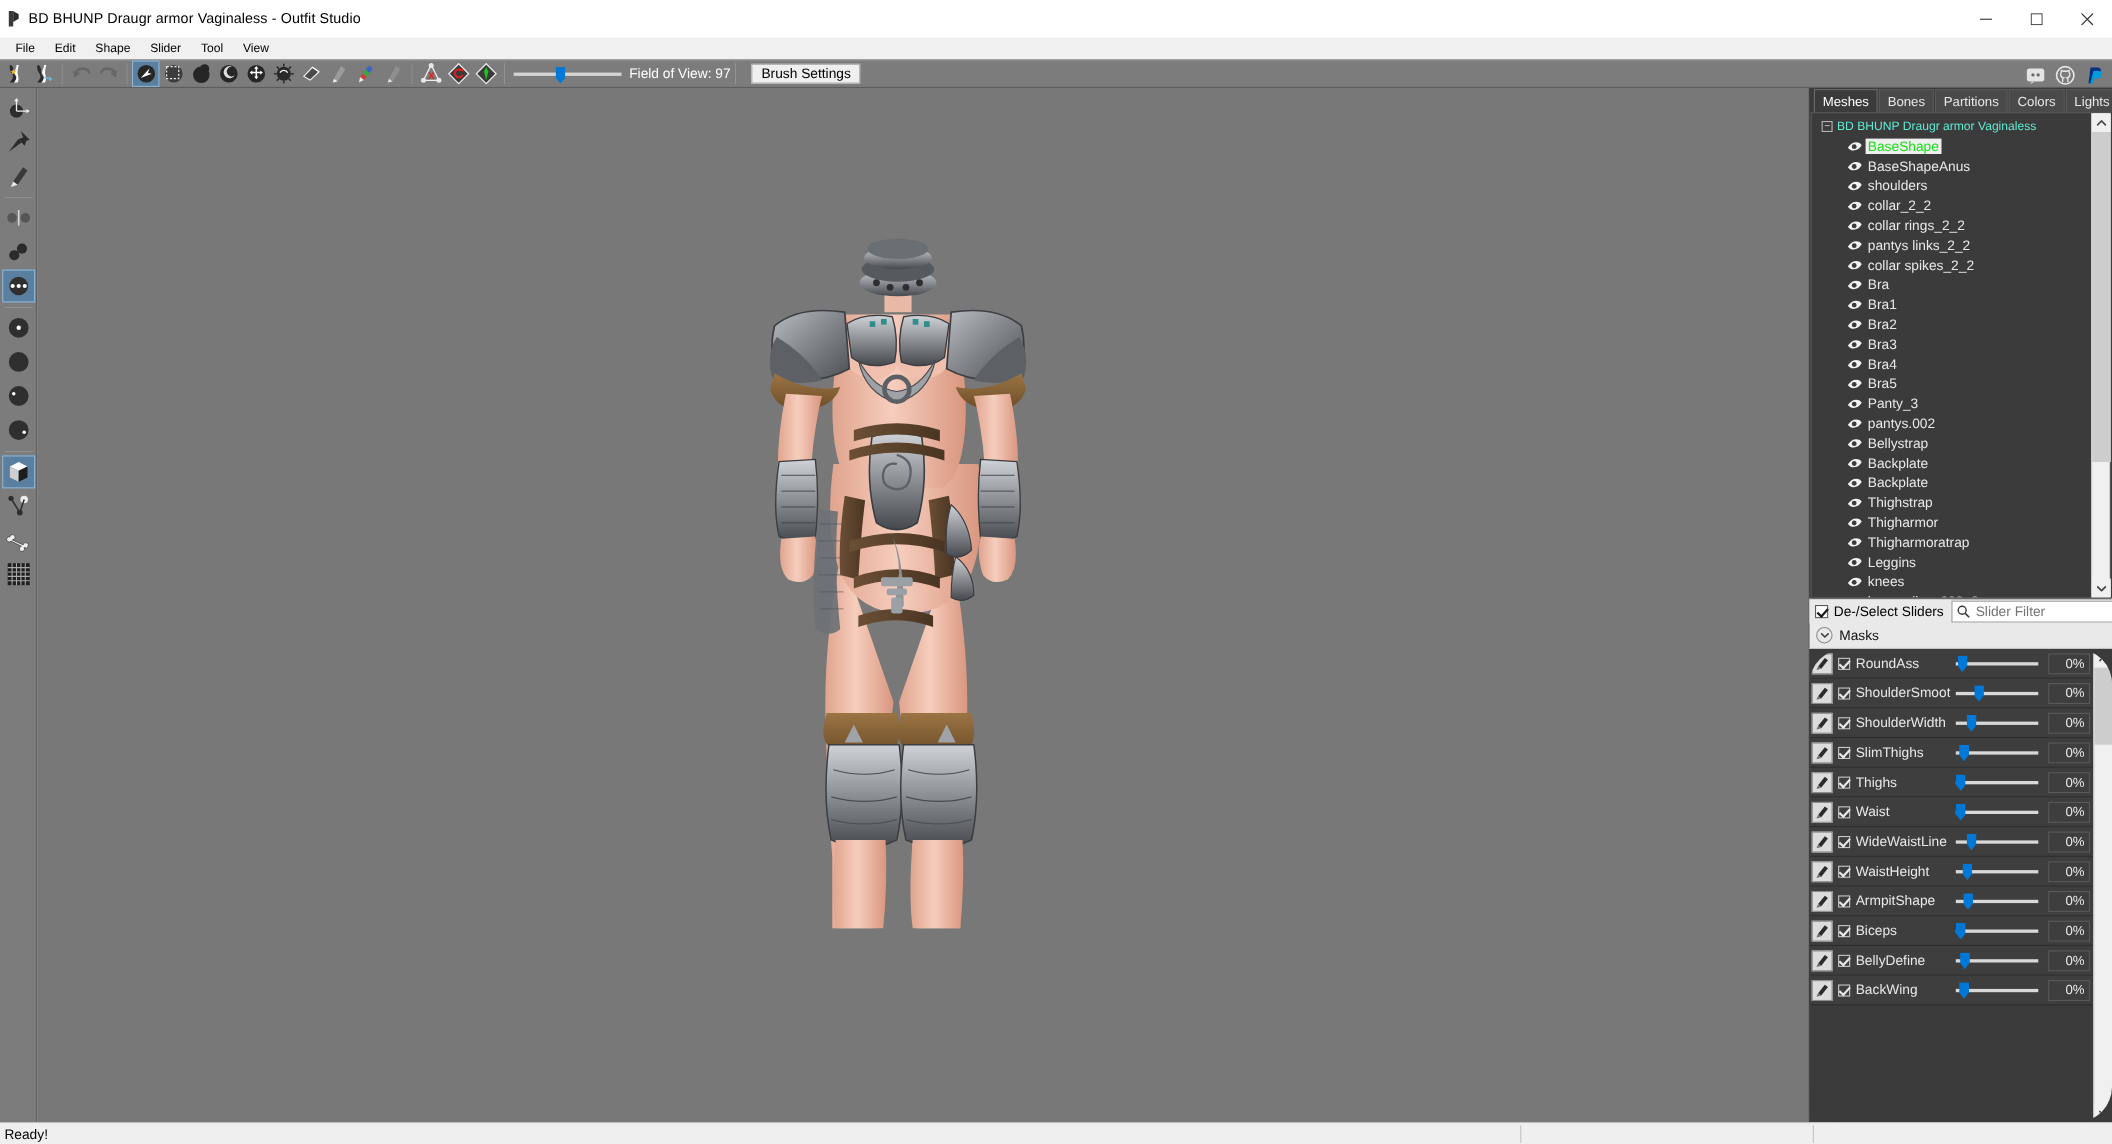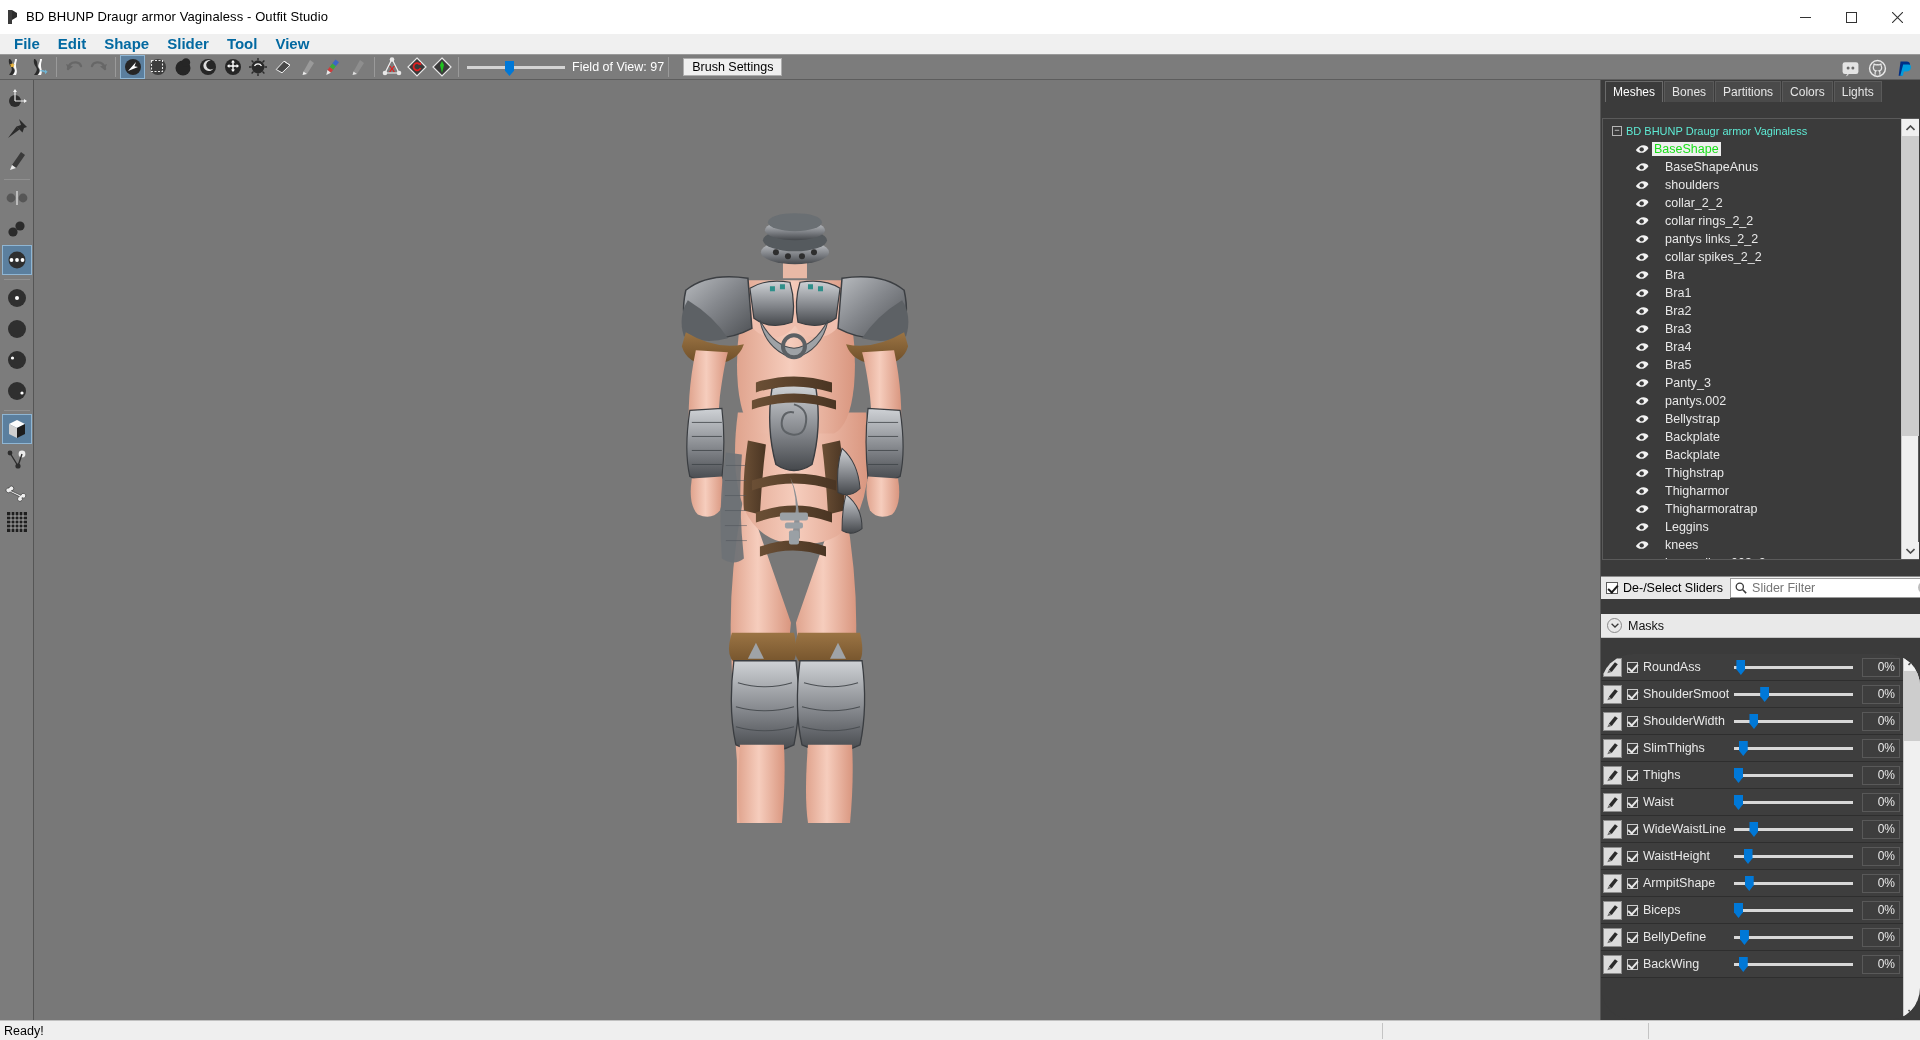--- a/index.html
+++ b/index.html
@@ -19,21 +19,21 @@
   }
   #app-icon { width:26px; height:34px; display:flex; align-items:center; justify-content:center; }
   #app-icon svg { display:block; }
   #title-text { font-size:13px; color:#000; letter-spacing:0.1px; }
   #wincontrols { position:absolute; right:0; top:0; height:34px; display:flex; }
   .wc { width:46px; height:34px; display:flex; align-items:center; justify-content:center; color:#444; }
   .wc svg { display:block; }
 
   
   #menubar { height:20px; background:#f0f0f0; display:flex; align-items:center; padding-left:5px; }
-  .menu-item { padding:2px 9px; font-size:15px; color:#0369a1; line-height:16px;font-weight:bold; }
+  .menu-item { padding:2px 9px; font-size:11px; color:#000000; line-height:16px; }
 
   
   #toolbar {
     height:26px; background:#7c7c7c; display:flex; align-items:center;
     border-top:1px solid #999; border-bottom:1px solid #5d5d5d;
     padding:0 2px; position:relative;
   }
   .tb-btn {
     width:25px; height:24px; display:flex; align-items:center; justify-content:center;
     position:relative;
@@ -69,42 +69,42 @@
   }
   .lt-btn { width:30px; height:30px; display:flex; align-items:center; justify-content:center; margin-bottom:1px; }
   .lt-btn.active { background:#5b7f9e; border:1px solid #8fb6d4; }
   .lt-sep { width:26px; height:1px; background:#6a6a6a; border-bottom:1px solid #909090; margin:3px 0; }
 
   
   #viewport { flex:1; background:#787878; position:relative; overflow:hidden; }
   #viewport-canvas { position:absolute; inset:0; }
 
   
-  #rightpanel { width:320px; background:#3b3b3b; display:flex; flex-direction:column; border-left:1px solid #555;gap:16px; }
+  #rightpanel { width:276px; background:#3b3b3b; display:flex; flex-direction:column; border-left:1px solid #555; }
 
   
   #rp-tabs { height:22px; background:#3b3b3b; display:flex; align-items:flex-end; padding-left:4px; gap:1px; }
   .rp-tab {
     font-size:12px; color:#e6e6e6; padding:3px 7px 3px 7px; background:#4a4a4a;
     border:1px solid #5a5a5a; border-bottom:none; line-height:14px;
   }
   .rp-tab.active { background:#3b3b3b; color:#ffffff; border-color:#6a6a6a; }
 
   
   #meshtree-wrap { height:442px; background:#3b3b3b; border:1px solid #5a5a5a; margin:0 1px; display:flex; position:relative; }
   #meshtree { flex:1; overflow:hidden; padding:3px 0 0 3px; }
   .tree-root { display:flex; align-items:center; gap:4px; height:18px; padding-left:6px; }
   .expander {
     width:10px; height:10px; border:1px solid #b4b4b4; background:#3b3b3b; color:#e0e0e0;
     font-size:9px; line-height:8px; text-align:center; font-family:"Liberation Mono", monospace;
   }
   .tree-root-label { font-size:11px; color:#5eead4; }
   .tree-item { display:flex; align-items:center; gap:5px; height:18px; padding-left:29px; }
   .eye-icon { width:14px; height:12px; flex:none; }
-  .tree-label { font-size:12.5px; color:#e8e8e8; white-space:nowrap;margin-left:11px; }
+  .tree-label { font-size:12.5px; color:#e8e8e8; white-space:nowrap; }
   .tree-item.selected .tree-label {
     color:#19e019; background:#efefef; padding:0 2px; margin-left:-2px;
   }
 
   
   .vscroll { width:17px; background:#f0f0f0; border-left:1px solid #c8c8c8; position:relative; flex:none; }
   .vs-arrow { width:17px; height:17px; display:flex; align-items:center; justify-content:center; background:#f0f0f0; color:#606060; }
   .vs-arrow.bottom { position:absolute; bottom:0; left:0; }
   .vs-thumb { position:absolute; left:0; width:17px; background:#cdcdcd; }
 

